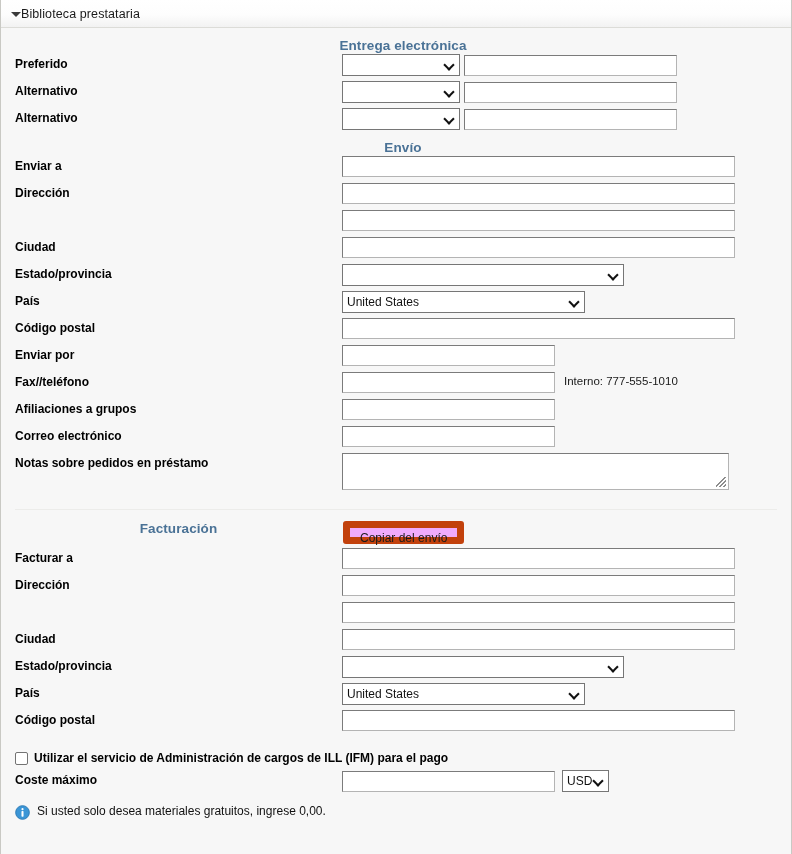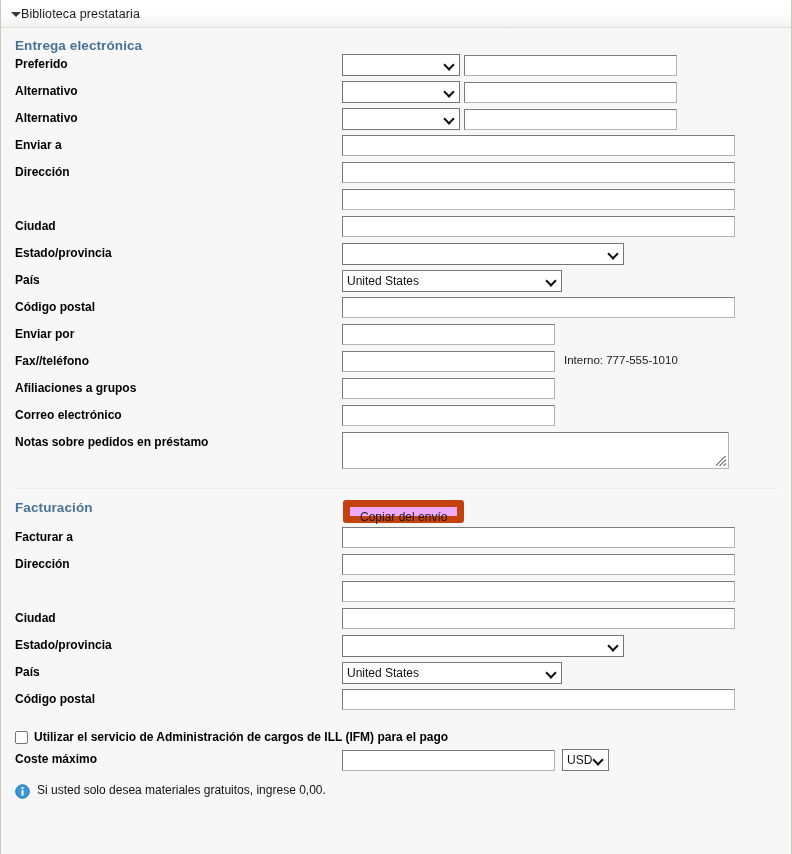--- a/index.html
+++ b/index.html
@@ -58,20 +58,21 @@
     background: #f7f7f7;
   }
 
   .section-heading {
     font-size: 13.5px;
     font-weight: bold;
     color: #4a7296;
     padding-left: 14px;
     margin-bottom: 1px;
     letter-spacing: .1px;
+    text-align: center;
   }
 
   .heading-row {
     display: flex;
     align-items: center;
   }
   .heading-row .section-heading { flex: none; }
 
   
   .row {
@@ -134,21 +135,21 @@
     content: "";
     position: absolute;
     left: 0; top: 1px;
     width: 6px; height: 6px;
     border-left: 2px solid #111;
     border-bottom: 2px solid #111;
     transform: rotate(-45deg);
   }
   .sel.w-del   { width: 118px; }
   .sel.w-state { width: 282px; }
-  .sel.w-country { width: 220px; }
+  .sel.w-country { width: 243px; }
   .sel.w-cur   { width: 47px; padding-right: 10px; }
 
   .ta {
     width: 387px;
     height: 37px;
     background: #ffffff;
     border: 1px solid #7b7b7b;
     border-right-color: #b4b4b4;
     border-bottom-color: #b4b4b4;
     position: relative;
@@ -283,20 +284,21 @@
         <div style="display:flex; gap:4px; align-items:center;">
           <span class="sel w-del">
             <span></span>
             <span class="chev"></span>
           </span>
           <input class="txt w-mid" type="text" value="" style="">
         </div>
       </div>
     </div>
 
+    <div class="section-heading" style="margin-top:5px;">Envío</div>
 
     <div class="row">
       <div class="label">Enviar a</div>
       <div class="field">
         <input class="txt w-wide" type="text" value="" style="">
       </div>
     </div>
 
     <div class="row">
       <div class="label">Dirección</div>

